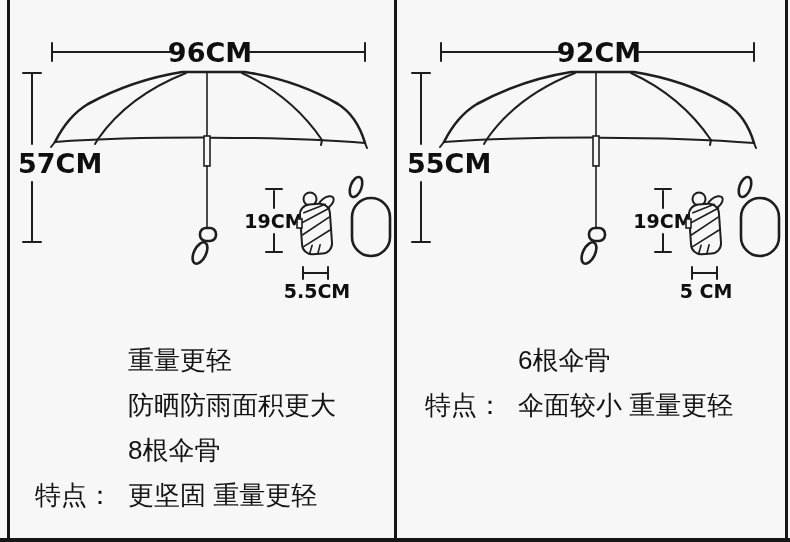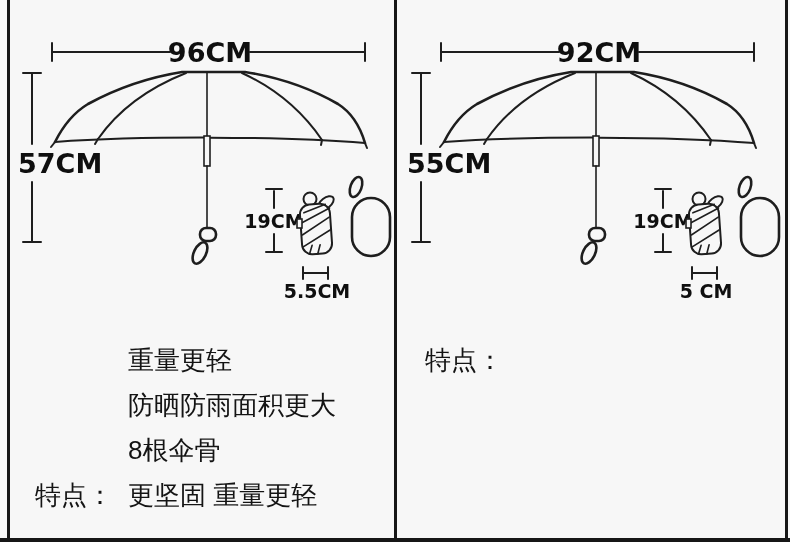--- a/index.html
+++ b/index.html
@@ -199,17 +199,19 @@
 
       <g>
         <ellipse class="thick" cx="346" cy="171" rx="5.5" ry="10.5" transform="rotate(20 346 171)"></ellipse>
         <rect class="thick fill-bg" x="342" y="182" width="38" height="58" rx="19"></rect>
       </g>
     </svg>
 
     <div class="features">
       <span class="label">特点：</span>
       <div class="feature-lines">
+        <div>6根伞骨</div>
+        <div>伞面较小 重量更轻</div>
       </div>
     </div>
   </div>
 
 </div>
 
 </body></html>

